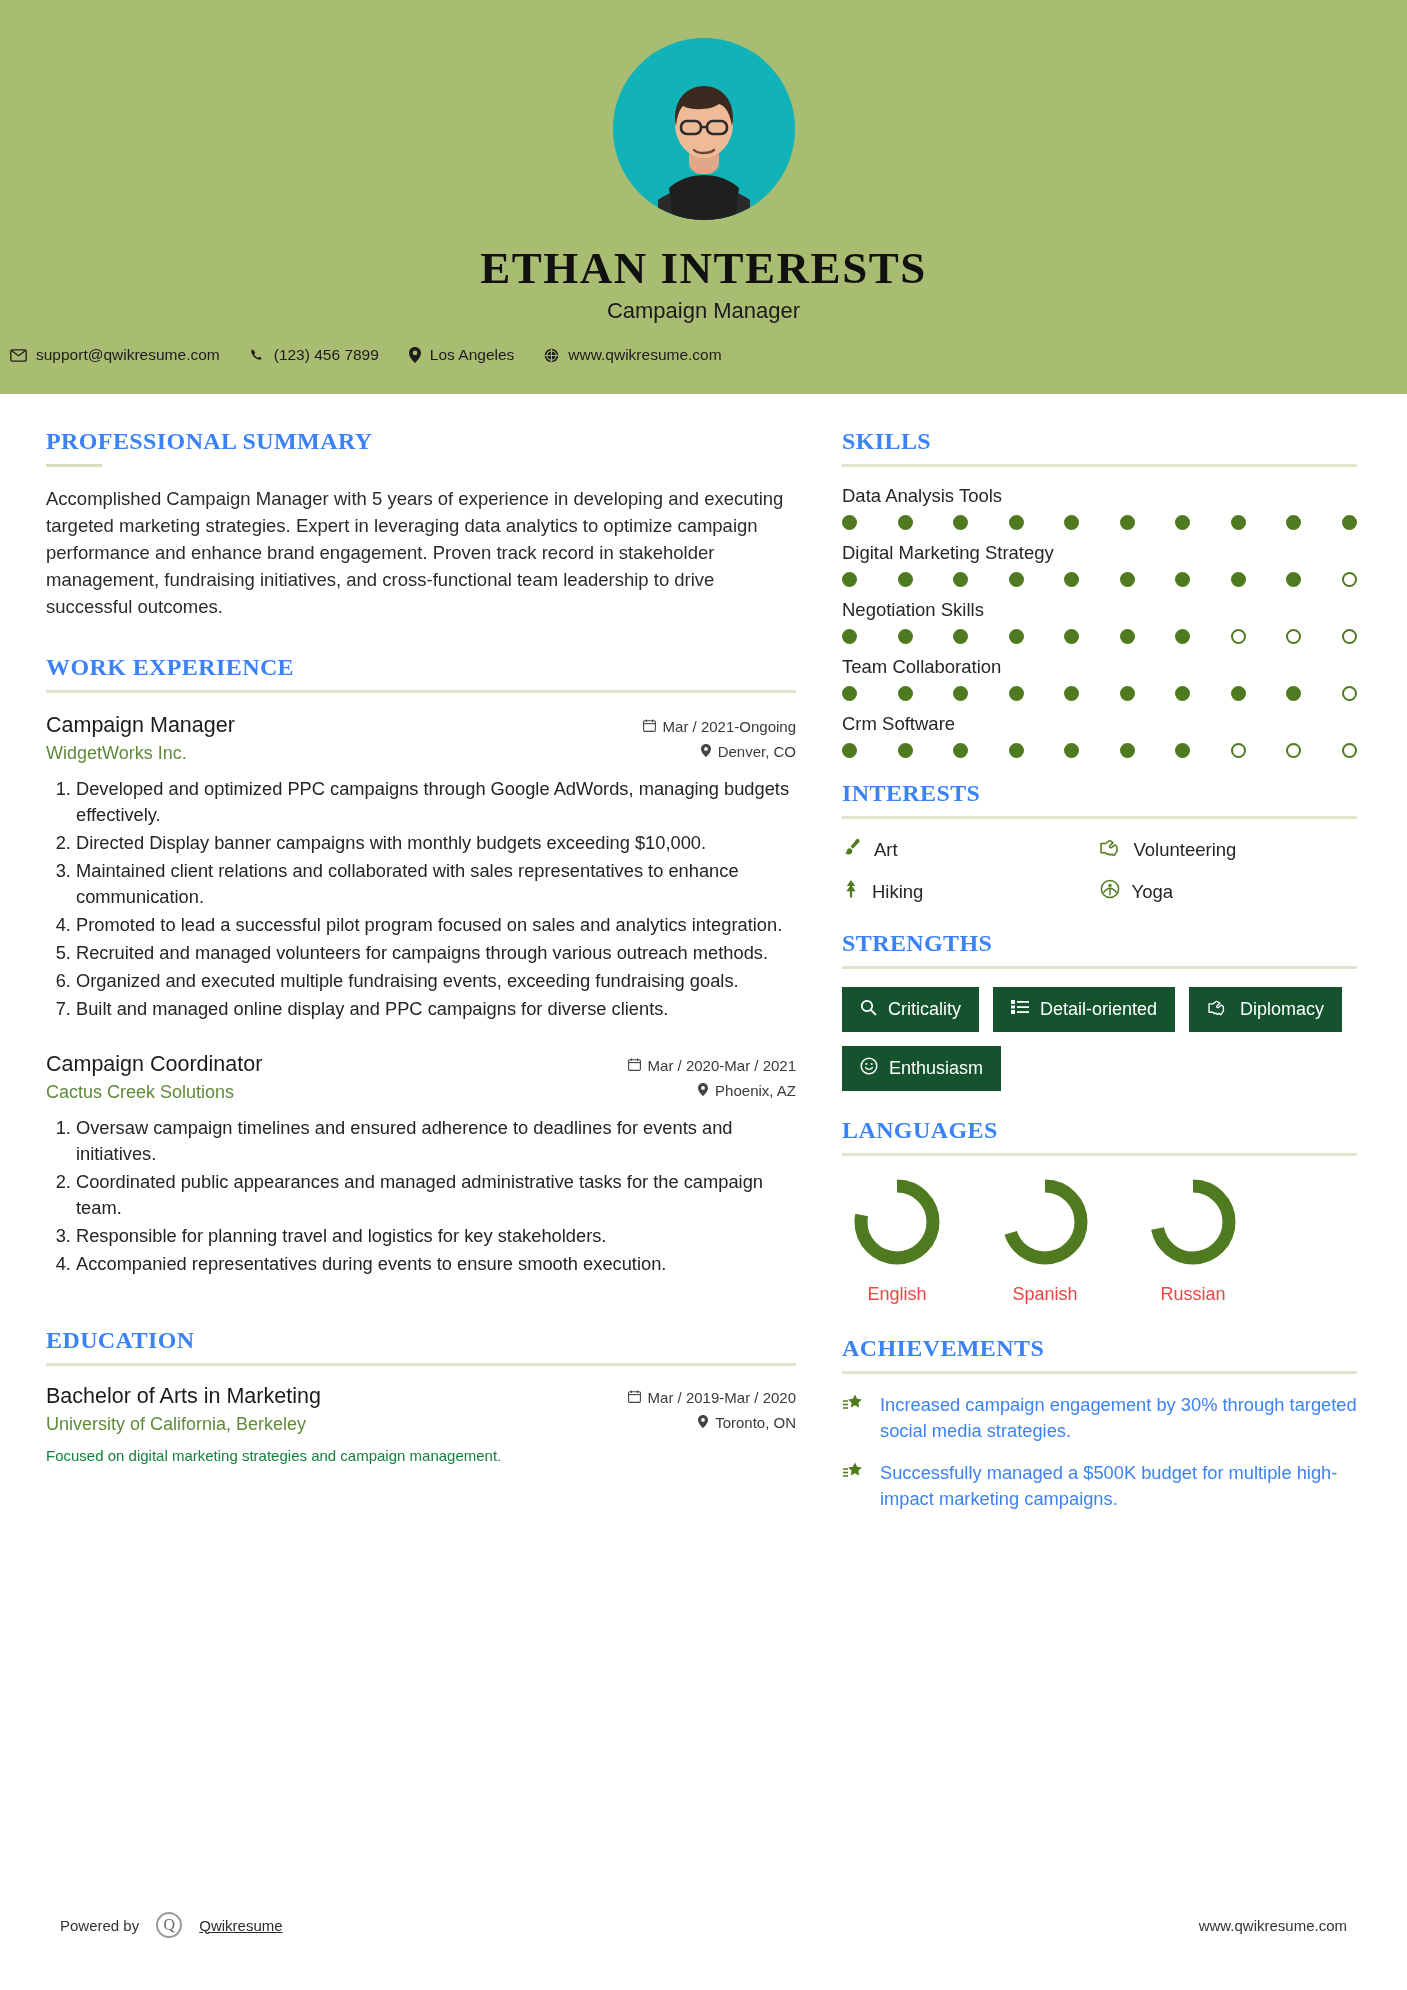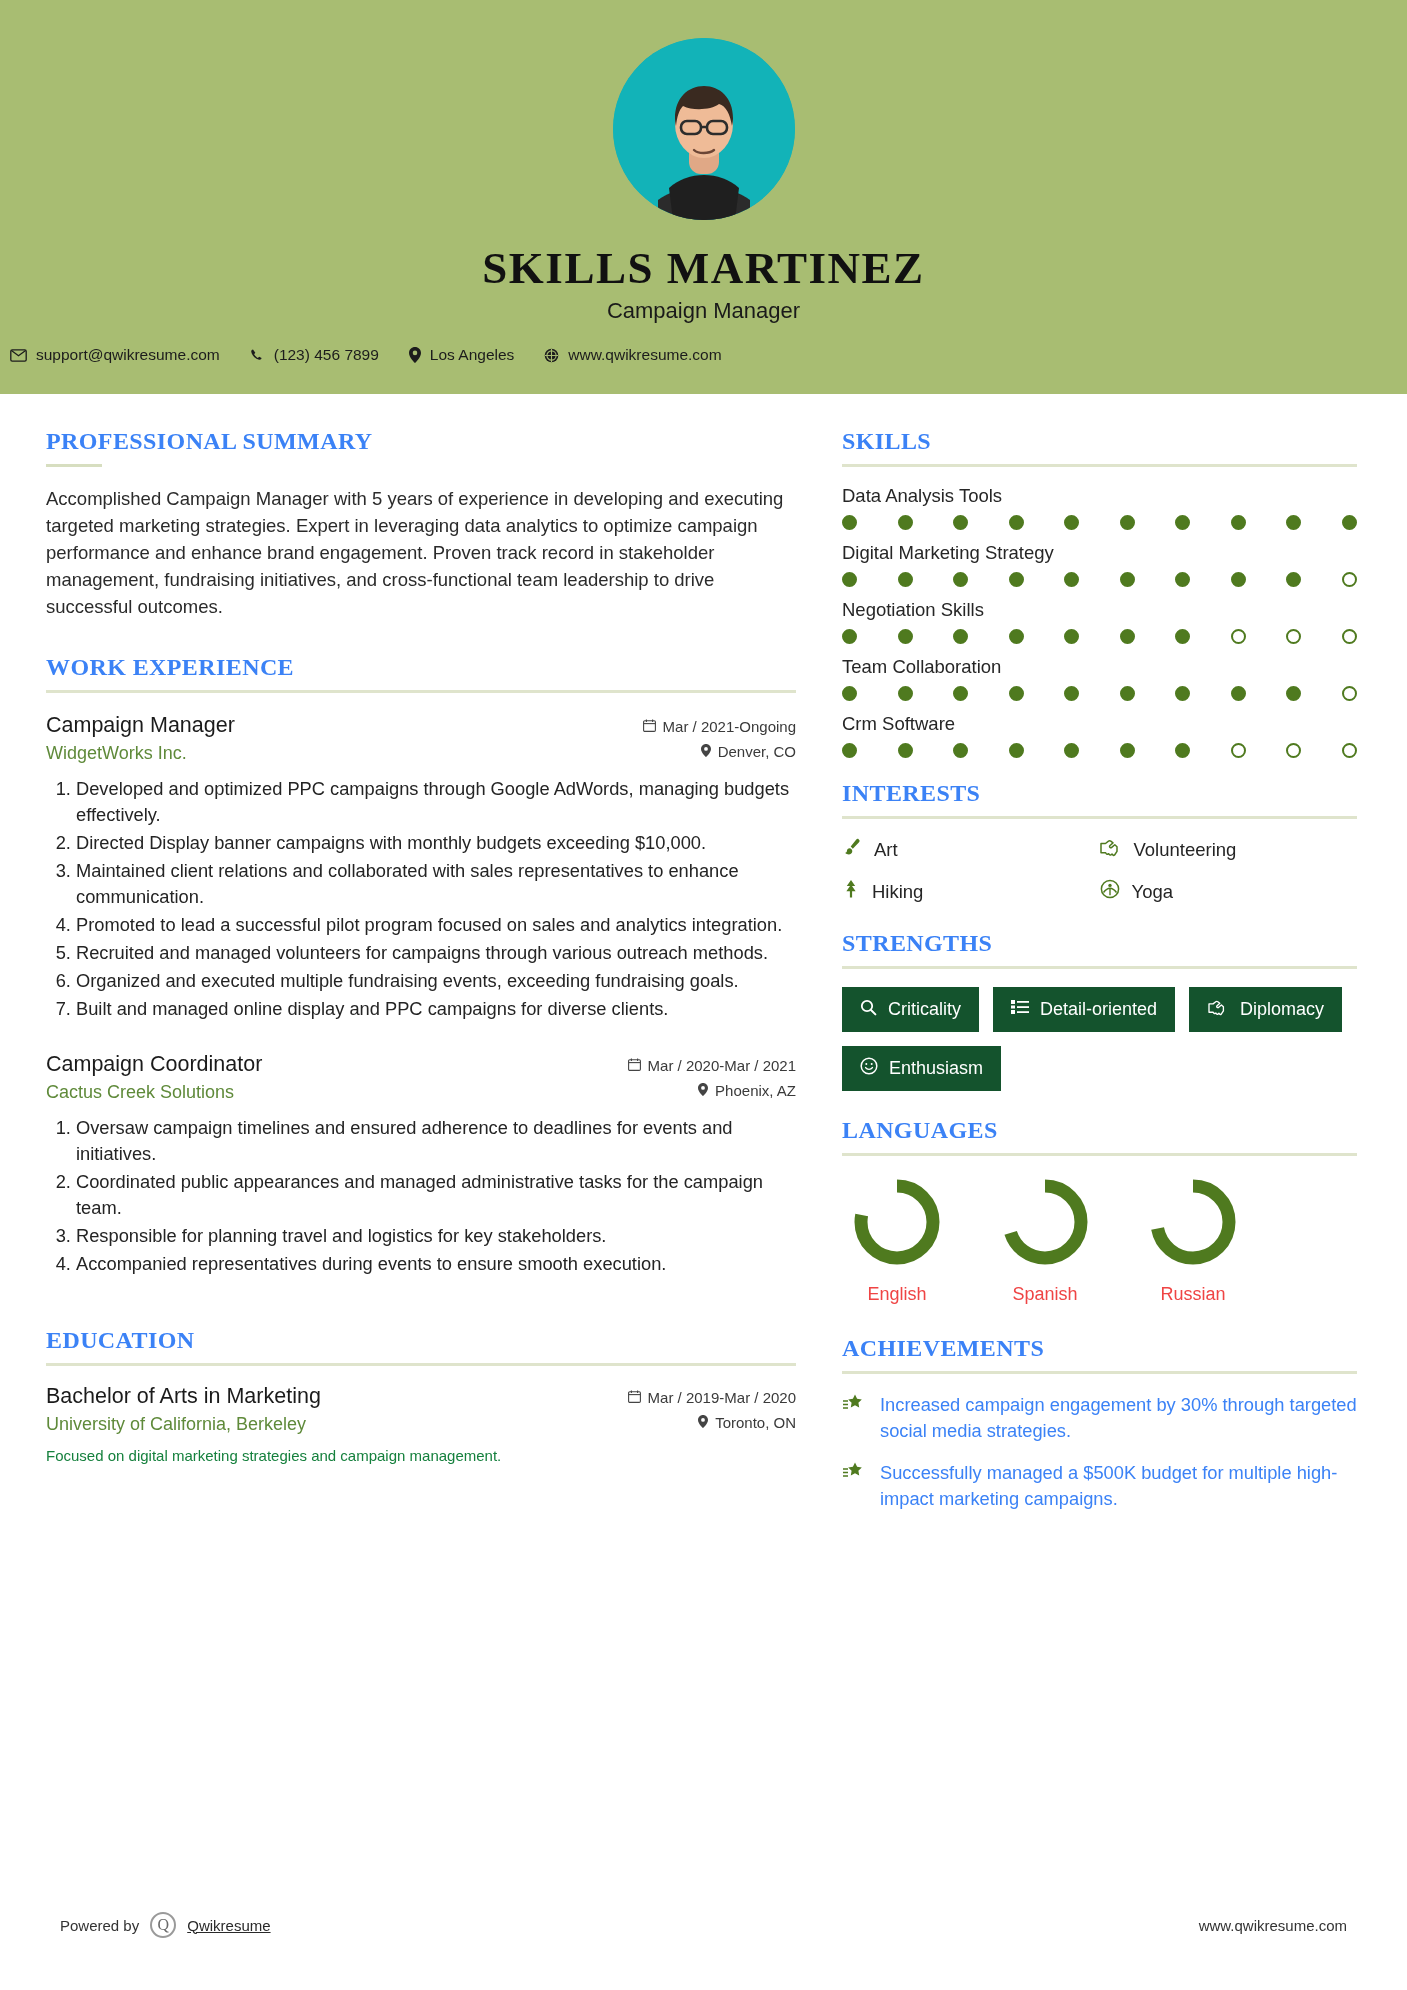--- a/index.html
+++ b/index.html
@@ -118,21 +118,21 @@
   .ach { display: flex; gap: 14px; margin-bottom: 16px; }
   .ach-text { font-size: 18.3px; line-height: 1.42; color: #3b82f6; }
 
   
   .footer {
     position: absolute; left: 0; right: 0; bottom: 52px;
     padding: 0 60px;
     display: flex; justify-content: space-between; align-items: center;
     font-size: 15px; color: #333;
   }
-  .brand { display: flex; align-items: center; gap: 11px; }
+  .brand { display: flex; align-items: center; gap: 17px; }
   .brand-mark {
     width: 26px; height: 26px; border-radius: 50%;
     border: 2px solid #9a9a9a; color: #6a6a6a;
     font-family: "Liberation Serif", serif; font-size: 16px;
     display: flex; align-items: center; justify-content: center;
   }
   .brand-name { text-decoration: underline; color: #2a2a2a; }
 </style>
 </head>
 <body>
@@ -149,21 +149,21 @@
           <rect x="76" y="104" width="30" height="32" rx="12" fill="#e0a886"></rect>
           <ellipse cx="91" cy="86" rx="29" ry="34" fill="#efbb97"></ellipse>
           <path d="M62 80c0-20 13-32 29-32s29 12 29 32c0 4-1 8-1 8-2-12-6-20-13-22-8 6-26 7-36 2-4 4-6 11-7 20 0 0-1-4-1-8z" fill="#3a2a20"></path>
           <rect x="68" y="83" width="20" height="13" rx="6" fill="none" stroke="#2c2c2c" stroke-width="2.6"></rect>
           <rect x="94" y="83" width="20" height="13" rx="6" fill="none" stroke="#2c2c2c" stroke-width="2.6"></rect>
           <path d="M88 89h6" stroke="#2c2c2c" stroke-width="2.6" fill="none"></path>
           <path d="M81 112c4 4 15 4 20 0" stroke="#6b4535" stroke-width="2.4" fill="none" stroke-linecap="round"></path>
         </g>
       </svg>
     </div>
-    <div class="name">SKILLS MARTINEZ</div>
+    <div class="name">ETHAN INTERESTS</div>
     <div class="job-title">Campaign Manager</div>
 
     <div class="contact-row">
       <div class="contact-item">
         <span>
           <svg width="17" height="13" viewBox="0 0 17 13">
               <rect x="0.8" y="0.8" width="15.4" height="11.4" rx="1.4" fill="none" stroke="#1c1c1c" stroke-width="1.3"></rect>
               <path d="M1.4 1.6l7.1 5.2 7.1-5.2" fill="none" stroke="#1c1c1c" stroke-width="1.3"></path>
             </svg>
         </span>

